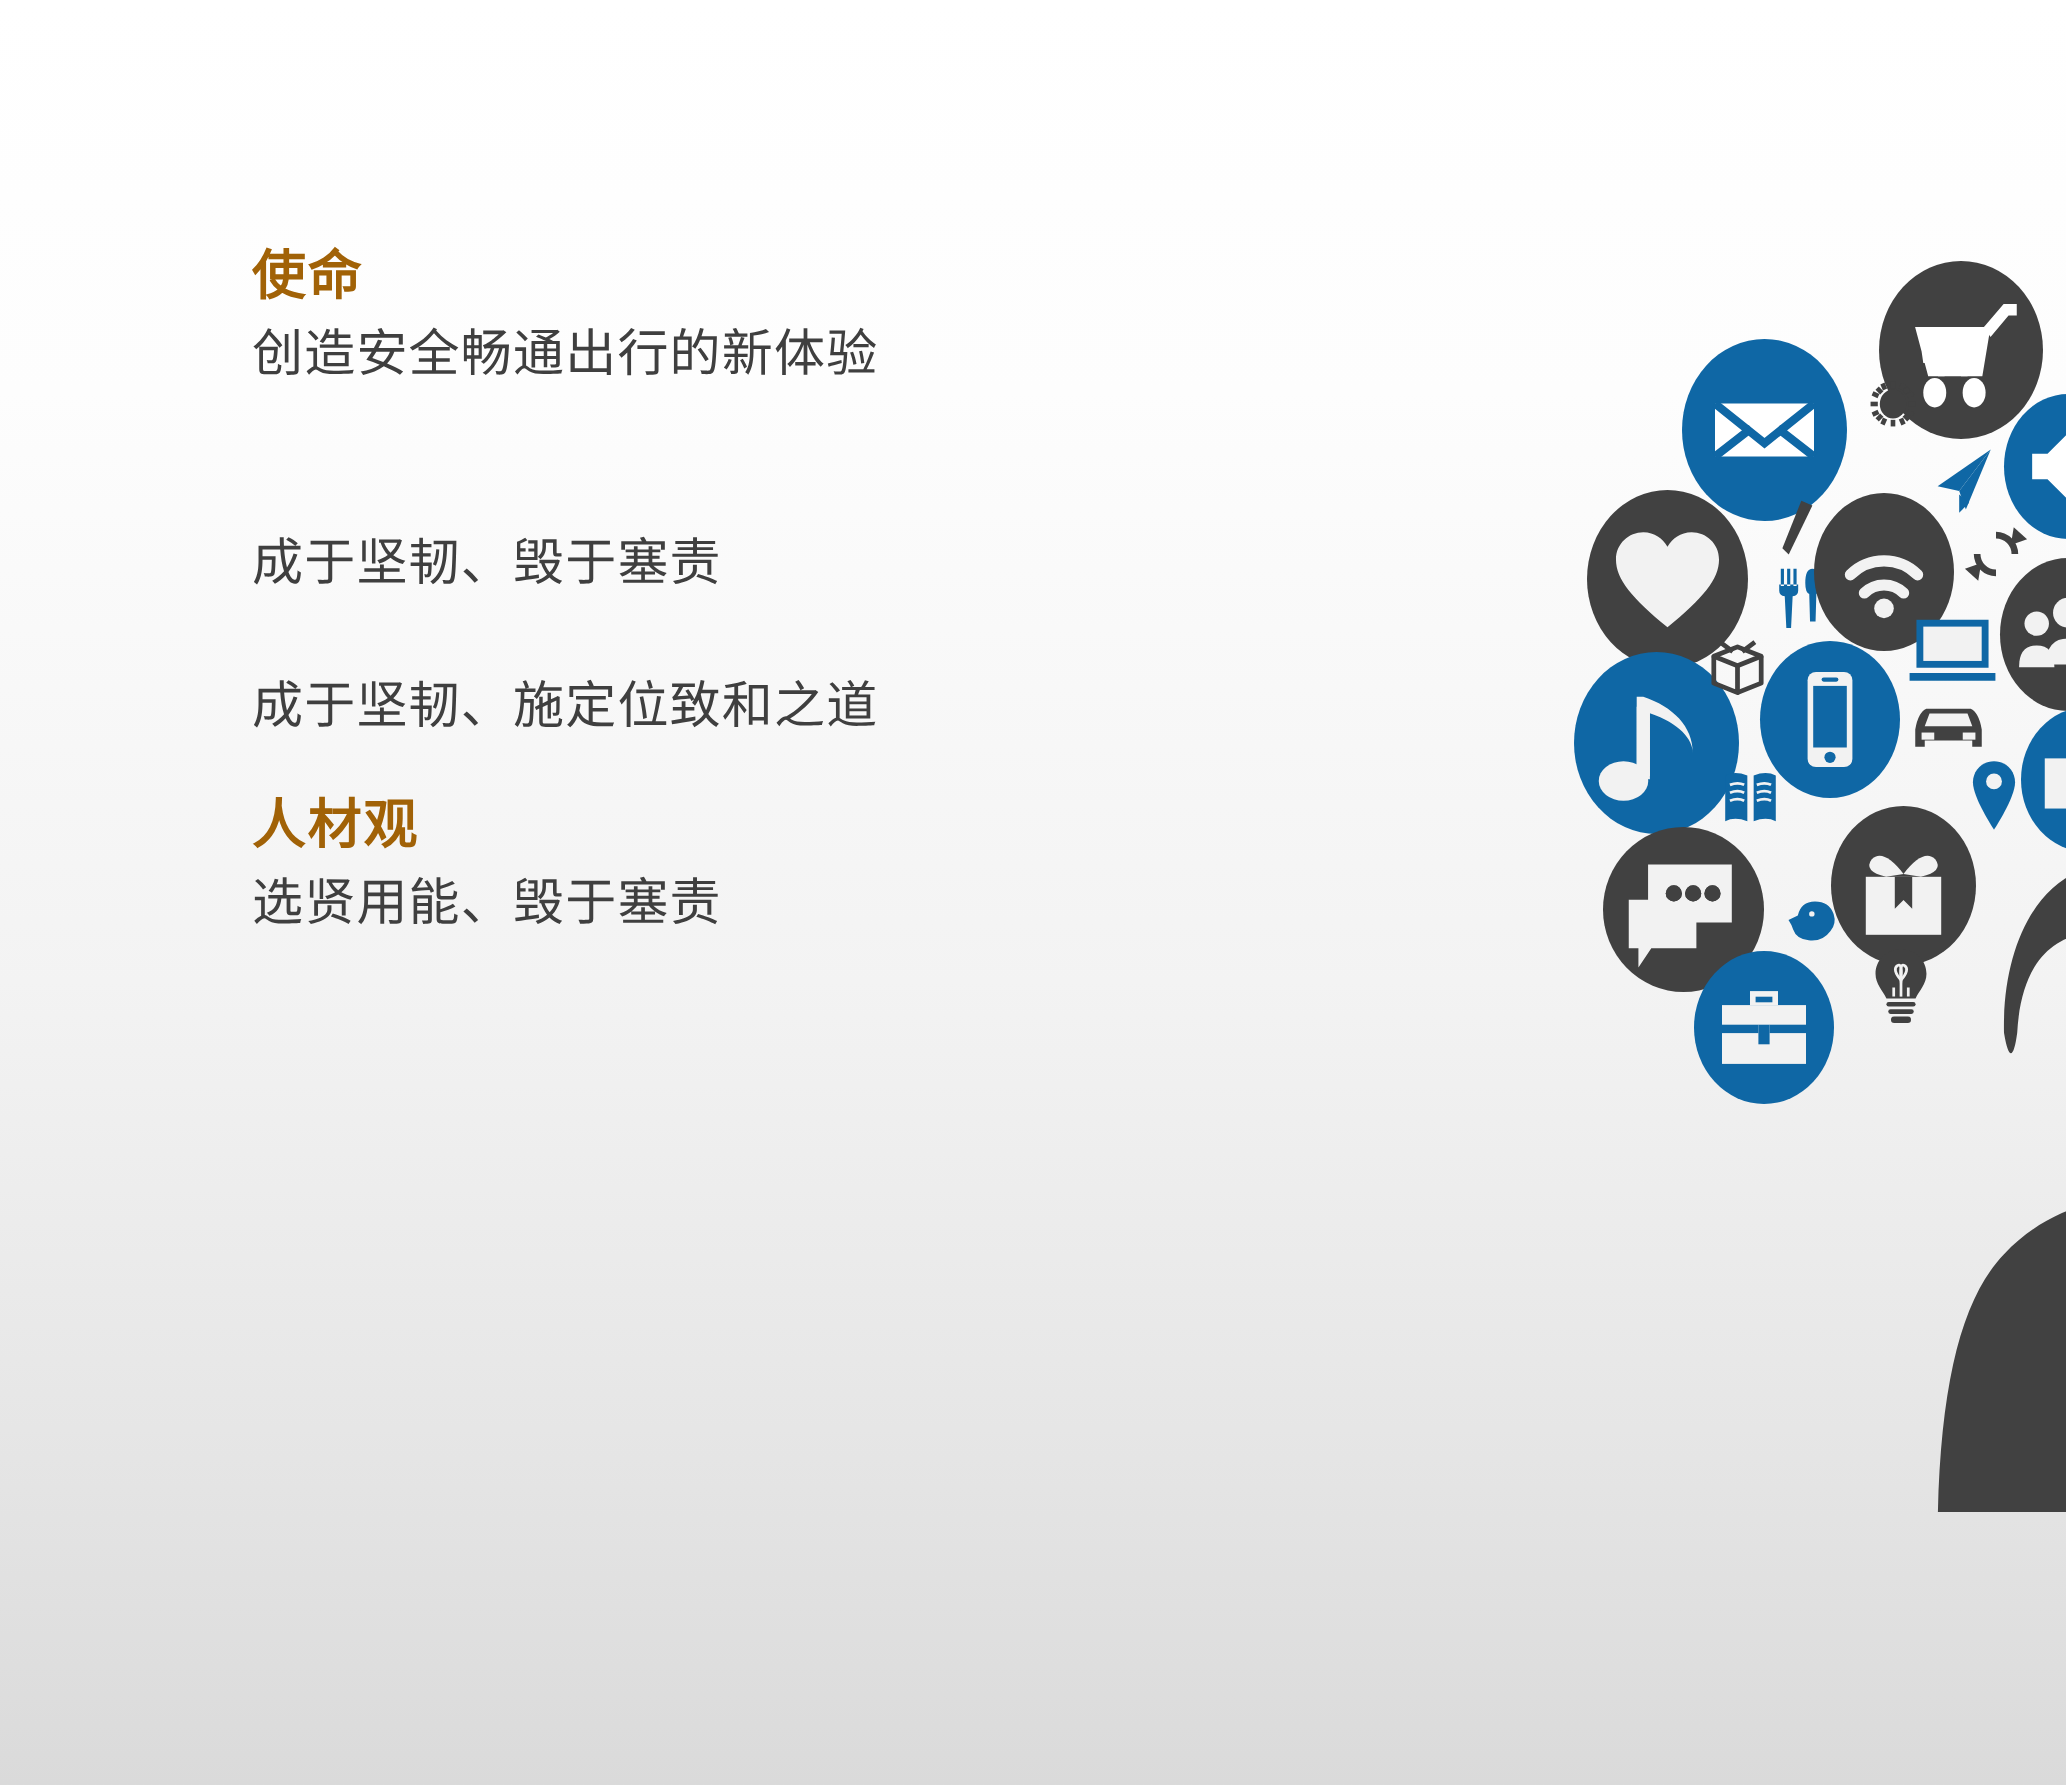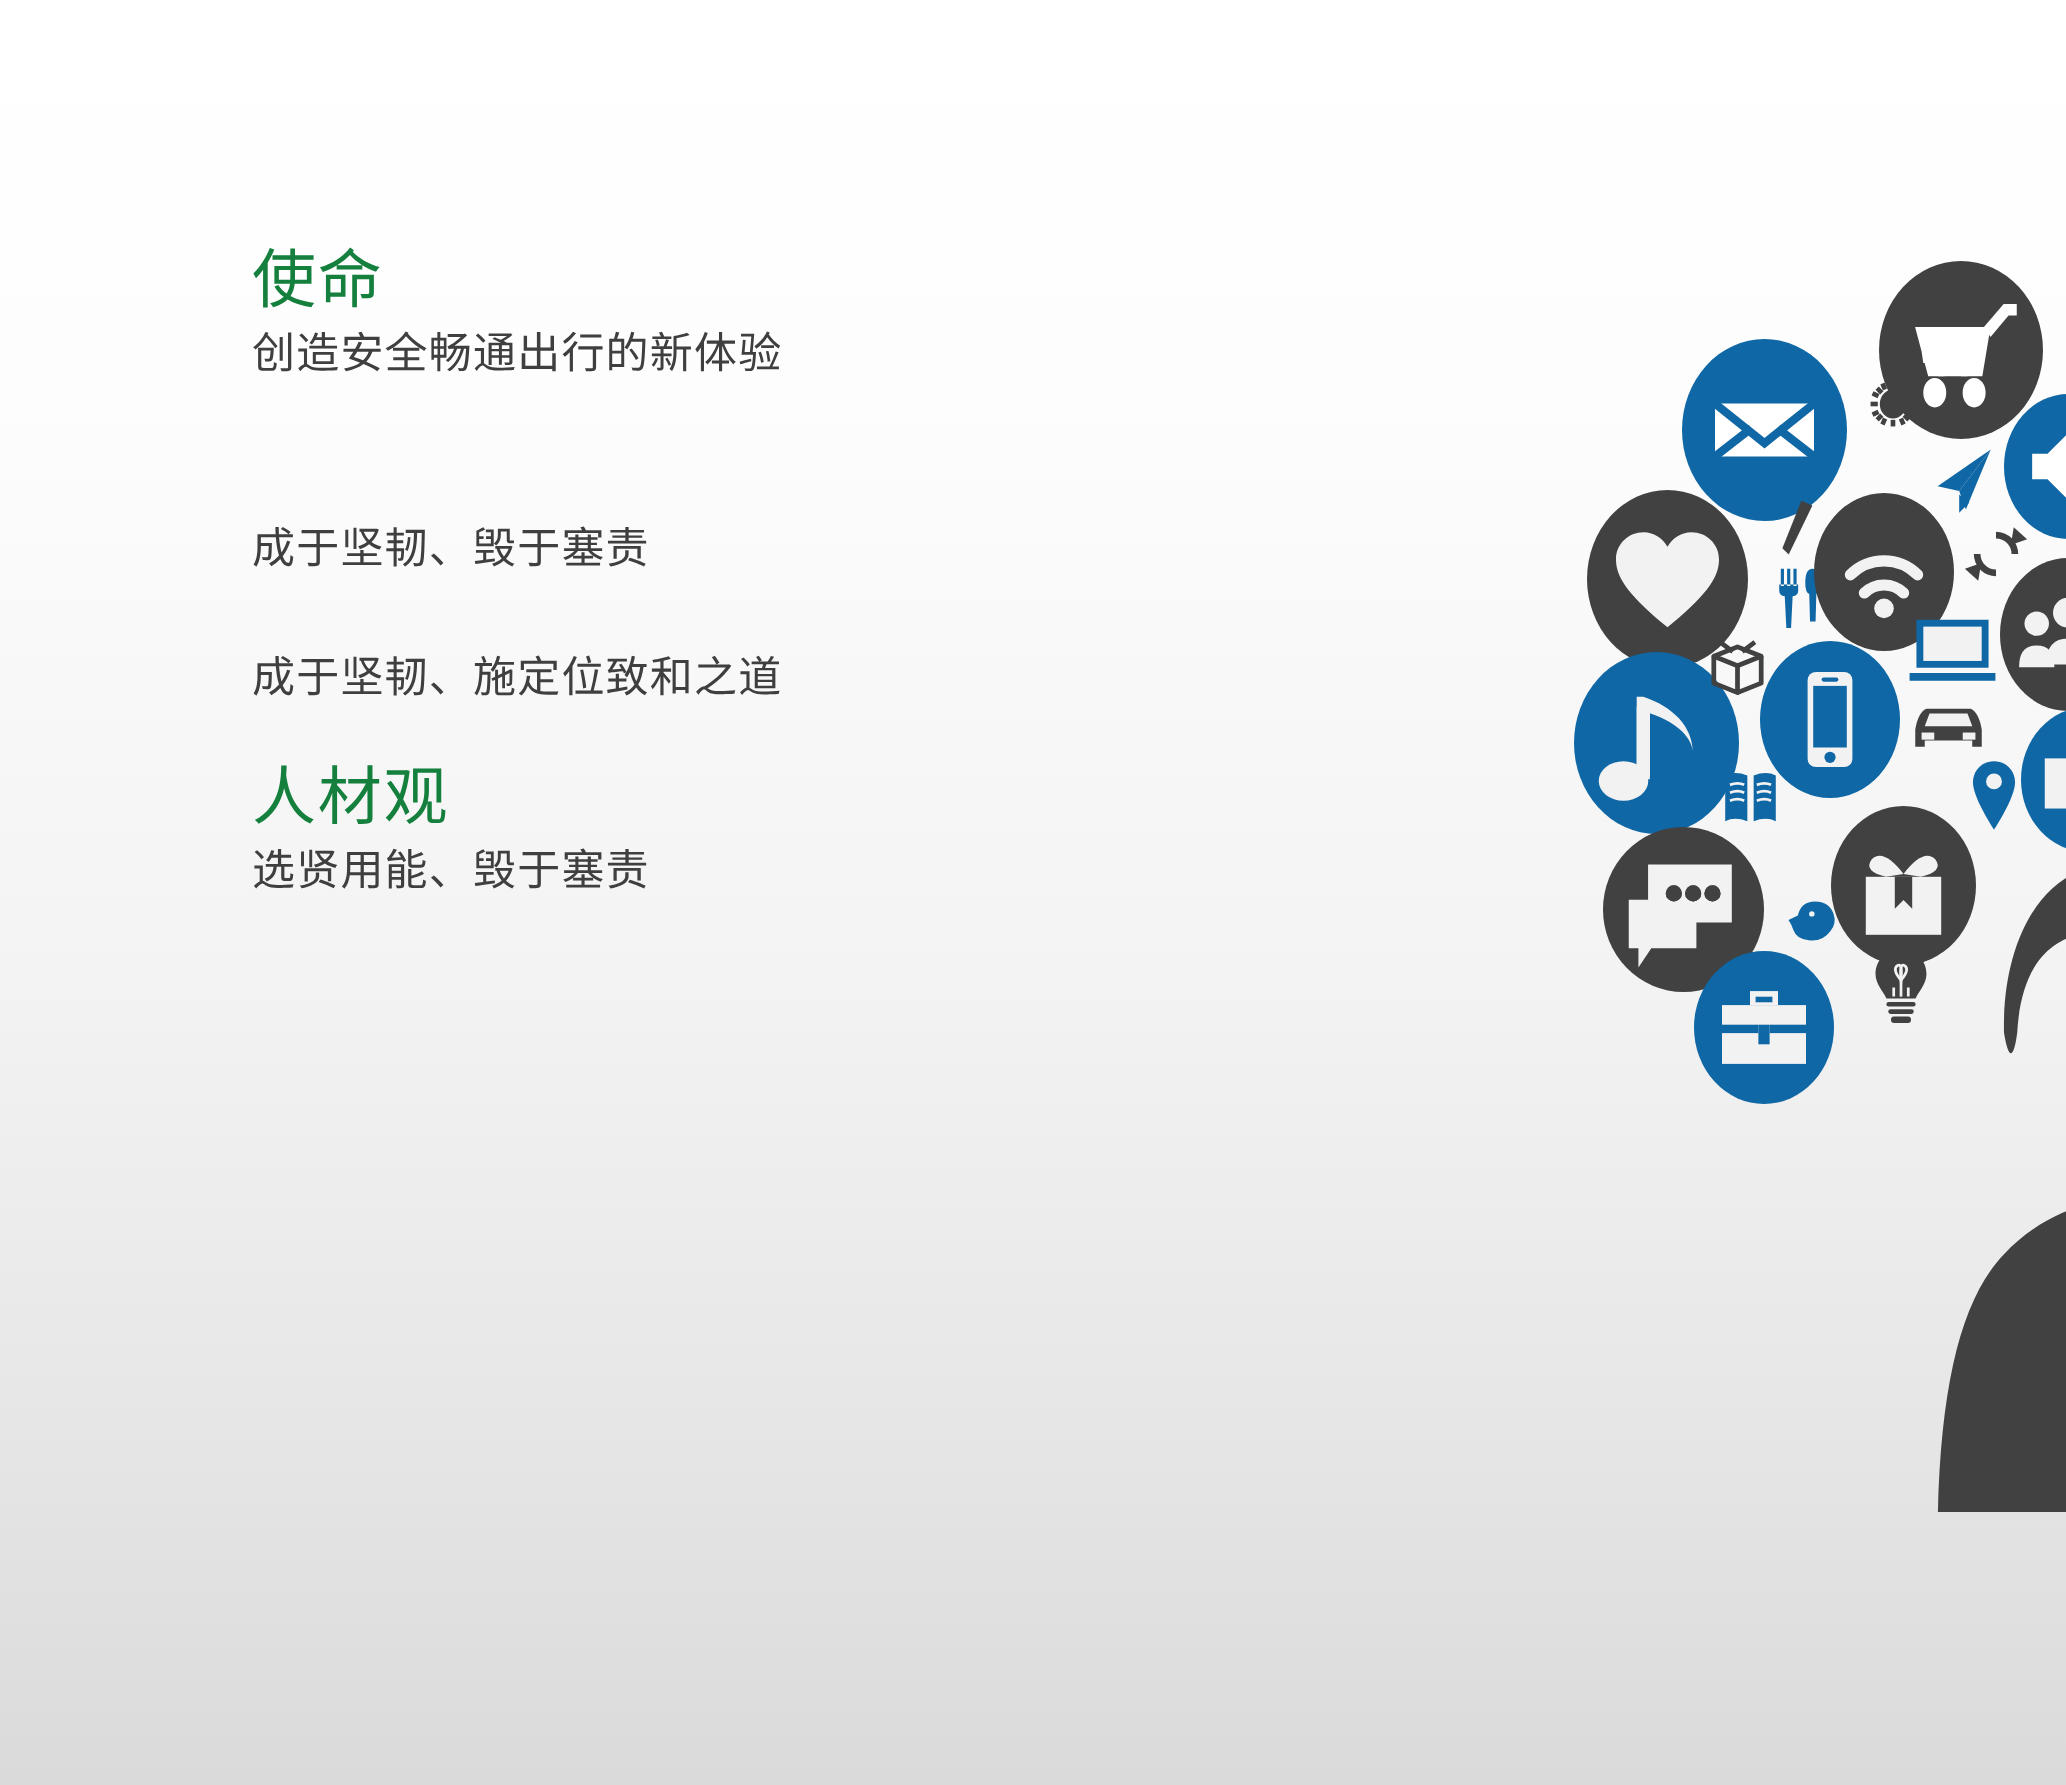--- a/index.html
+++ b/index.html
@@ -8,26 +8,26 @@
     width:3174px;height:1785px;overflow:hidden;
     font-family:"Liberation Sans","DejaVu Sans",sans-serif;
     background:linear-gradient(180deg,#ffffff 0%,#fdfdfd 22%,#f3f3f3 55%,#e6e6e6 80%,#dadada 100%);
   }
   .slide{position:relative;width:3174px;height:1785px;}
 
   
   .text-col{position:absolute;left:252px;top:248px;width:1074px;}
   .block{margin-bottom:0;}
   .heading{
-    font-size:64px;line-height:1.0;font-weight:normal;color:#15803d;
+    font-size:54px;line-height:1.0;font-weight:bold;color:#a16207;
     letter-spacing:1.7px;white-space:nowrap;
   }
   .subtitle{
-    font-size:43px;line-height:1.0;font-weight:400;color:#3f3f3f;
-    letter-spacing:1.2px;white-space:nowrap;margin-top:20px;
+    font-size:51px;line-height:1.0;font-weight:400;color:#3f3f3f;
+    letter-spacing:1.2px;white-space:nowrap;margin-top:26px;
   }
   .gap{height:66px;}
 
   
   .cloud{position:absolute;left:1529px;top:215px;width:1141px;height:1306px;}
   .ic{position:absolute;display:flex;align-items:center;justify-content:center;}
   .disc{border-radius:50%;}
   .bl{background:#0f67a5;}
   .dk{background:#414141;}
   .ic svg{display:block;width:100%;height:100%;}

